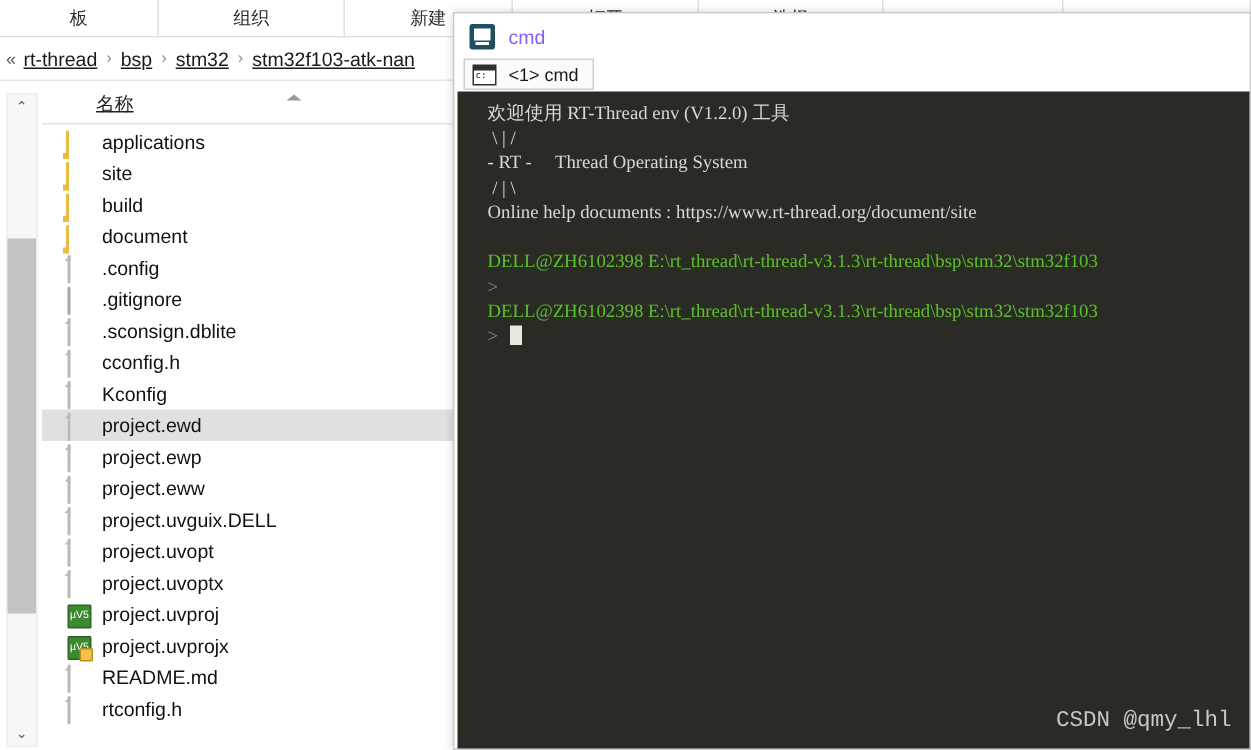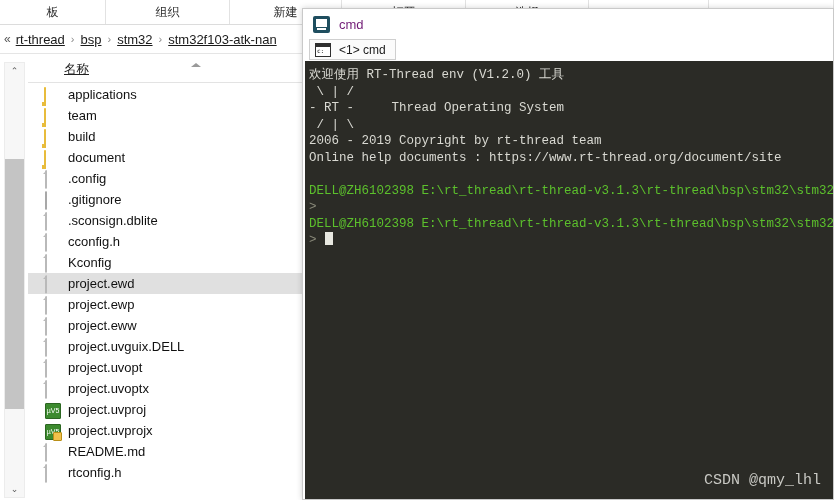--- a/index.html
+++ b/index.html
@@ -161,21 +161,21 @@
   }
   .cmd-title .appicon:before {
     content: ""; position: absolute; left: 3px; top: 3px;
     width: 11px; height: 8px; background: #ffffff;
   }
   .cmd-title .appicon:after {
     content: ""; position: absolute; left: 4px; top: 12px;
     width: 9px; height: 2px; background: #ffffff;
   }
   .cmd-title .ttext {
-    font-size: 13px; color: #701a75; margin-left: 9px;
+    font-size: 13px; color: #8b5cf6; margin-left: 9px;
   }
   .cmd-tabbar {
     position: absolute; left: 0; top: 30px; width: 532px; height: 22px;
     background: #ffffff;
   }
   .cmd-tab {
     position: absolute; left: 6px; top: 0; height: 21px;
     border: 1px solid #cfcfcf; background: #fbfbfb;
     display: flex; align-items: center; padding: 0 9px 0 5px;
     box-sizing: border-box;
@@ -195,25 +195,25 @@
   }
   .cmd-tab .tabtext {
     font-size: 12px; color: #1a1a1a; margin-left: 8px; white-space: nowrap;
   }
 
   .console {
     position: absolute; left: 2px; top: 52px;
     width: 530px; height: 440px;
     background: #2b2b26;
     overflow: hidden;
-    font-family: Liberation Mono, monospace;
+    font-family: Liberation Serif, serif;
     font-size: 12.5px;
     line-height: 16.5px;
     color: #d9d9d2;
-    padding: 6px 0 0 4px;
+    padding: 6px 0 0 20px;
     box-sizing: border-box;
   }
   .cline { white-space: pre; height: 16.5px; }
   .cline.green { color: #5cc02c; }
   .cline.prompt { color: #8a8a7a; }
   .cursor {
     display: inline-block; width: 8px; height: 13px;
     background: #e8e8e0; vertical-align: -2px; margin-left: 8px;
   }
   .watermark {
@@ -263,21 +263,21 @@
       <div class="arrow down">⌄</div>
     </div>
 
     <div class="filelist" id="filelist">
         <div class="filerow">
           <span class="icn"><span class="icn-folder"></span></span>
           <span class="name">applications</span>
         </div>
         <div class="filerow">
           <span class="icn"><span class="icn-folder"></span></span>
-          <span class="name">team</span>
+          <span class="name">site</span>
         </div>
         <div class="filerow">
           <span class="icn"><span class="icn-folder"></span></span>
           <span class="name">build</span>
         </div>
         <div class="filerow">
           <span class="icn"><span class="icn-folder"></span></span>
           <span class="name">document</span>
         </div>
         <div class="filerow">
@@ -359,21 +359,20 @@
         <div class="tabicon"></div>
         <div class="tabtext">&lt;1&gt; cmd</div>
       </div>
     </div>
 
     <div class="console" id="console">
         <div class="cline">欢迎使用 RT-Thread env (V1.2.0) 工具</div>
         <div class="cline"> \ | /</div>
         <div class="cline">- RT -     Thread Operating System</div>
         <div class="cline"> / | \</div>
-        <div class="cline">2006 - 2019 Copyright by rt-thread team</div>
         <div class="cline">Online help documents : https://www.rt-thread.org/document/site</div>
         <div class="cline"></div>
         <div class="cline green">DELL@ZH6102398 E:\rt_thread\rt-thread-v3.1.3\rt-thread\bsp\stm32\stm32f103</div>
         <div class="cline prompt">&gt;</div>
         <div class="cline green">DELL@ZH6102398 E:\rt_thread\rt-thread-v3.1.3\rt-thread\bsp\stm32\stm32f103</div>
         <div class="cline prompt">&gt;<span class="cursor"></span></div>
       </div>
 
     <div class="watermark">CSDN @qmy_lhl</div>
   </div>

